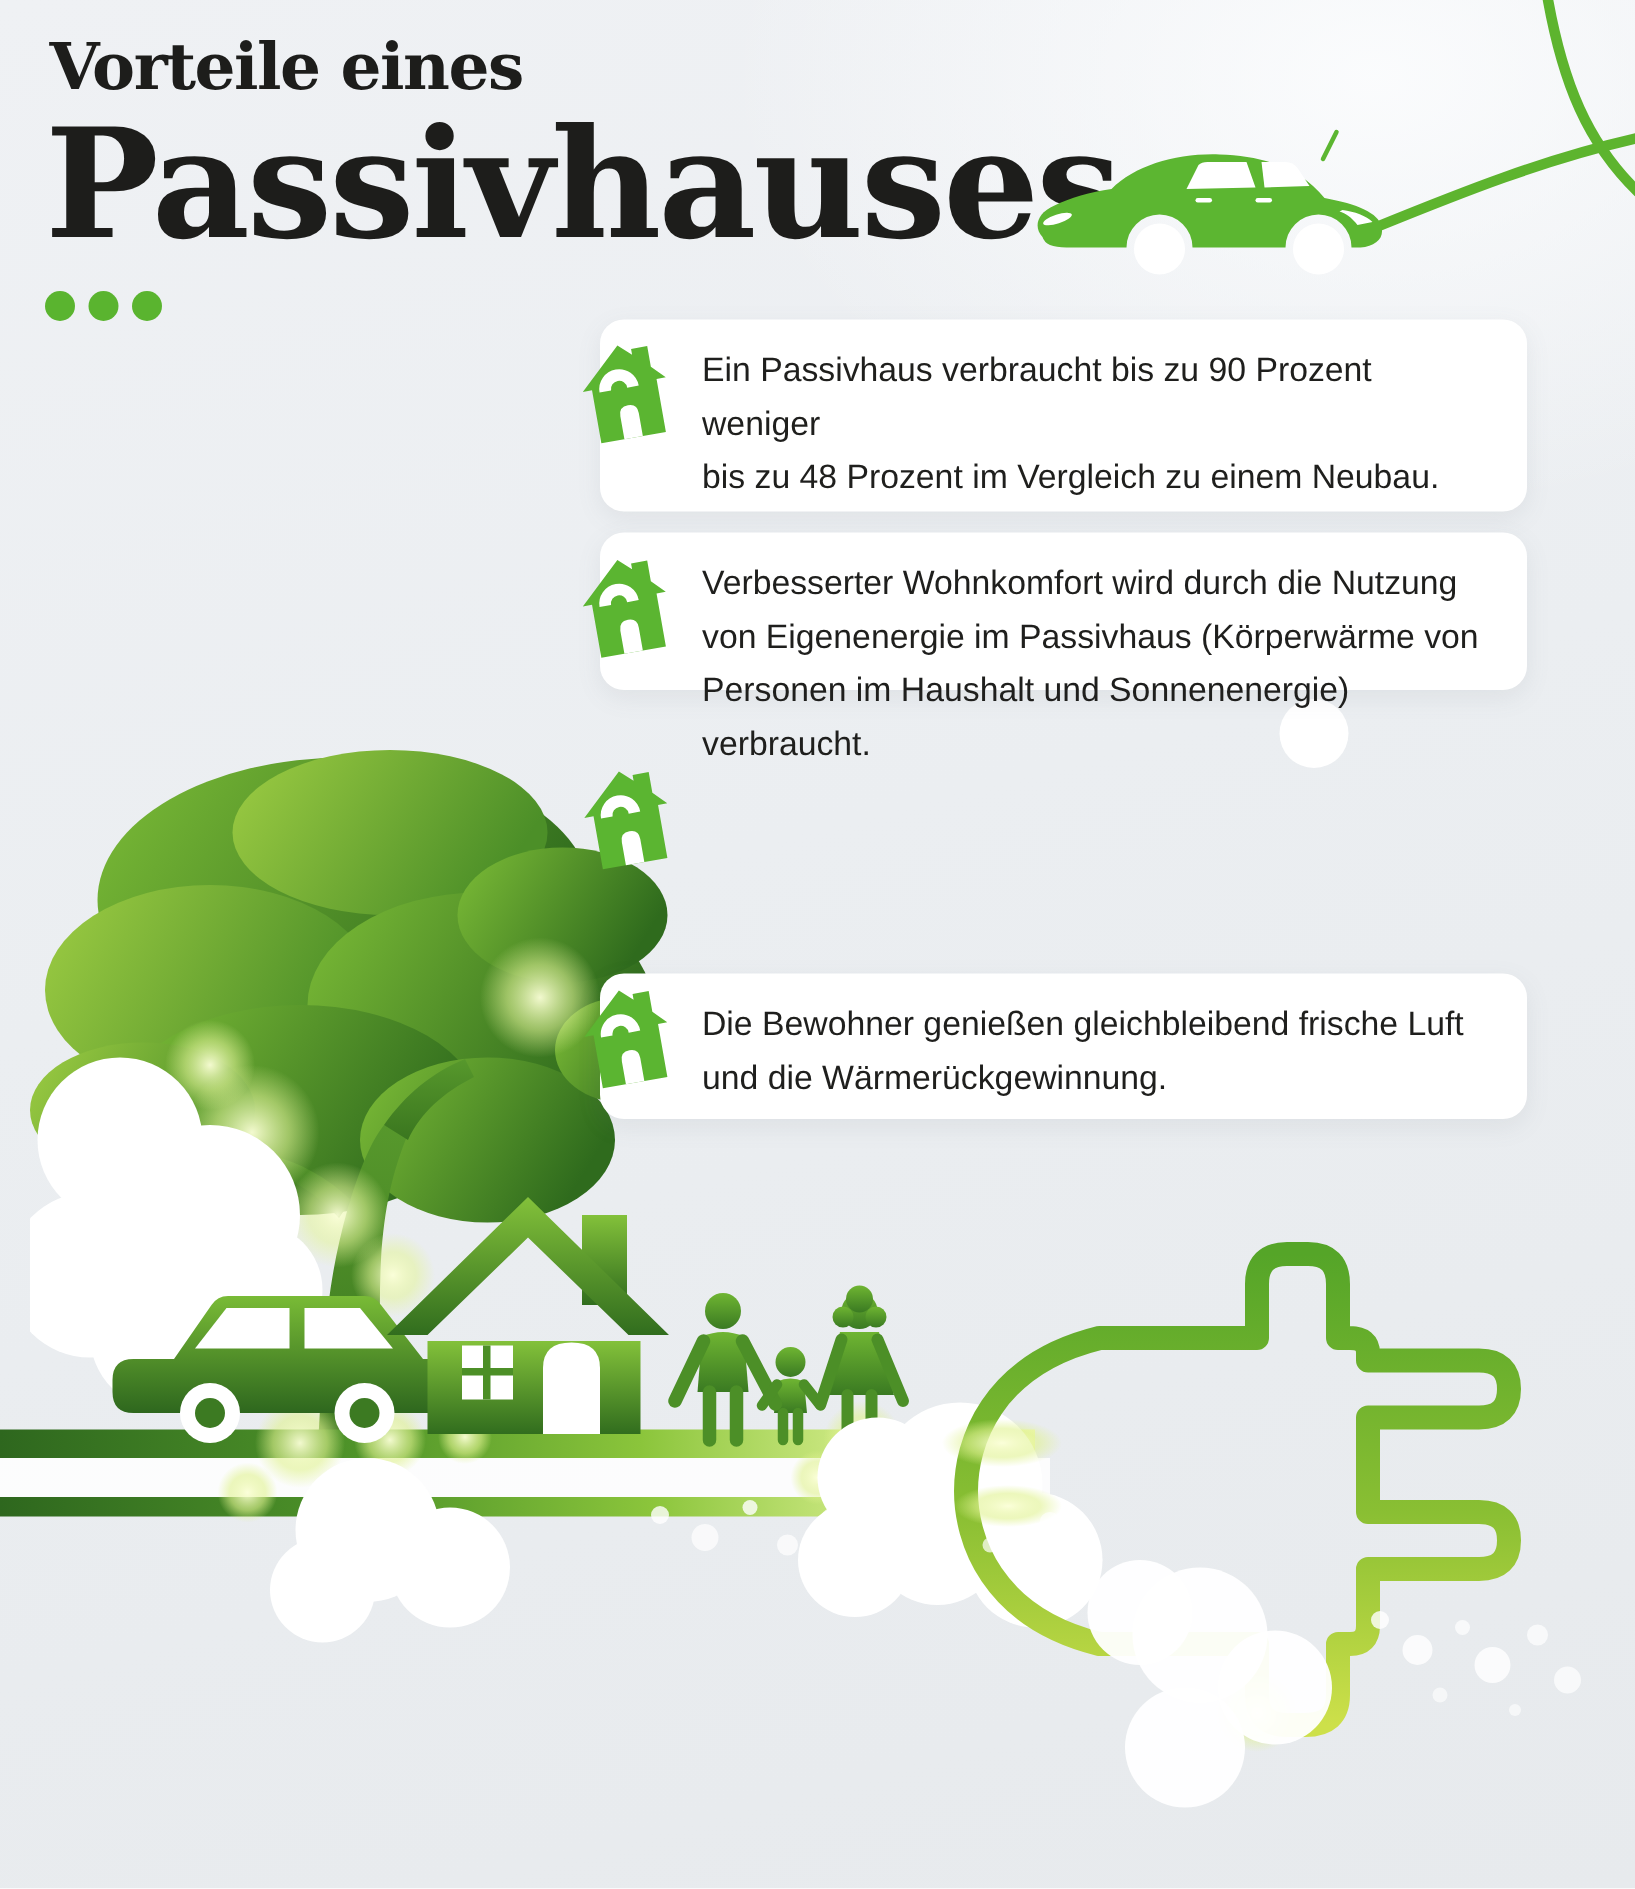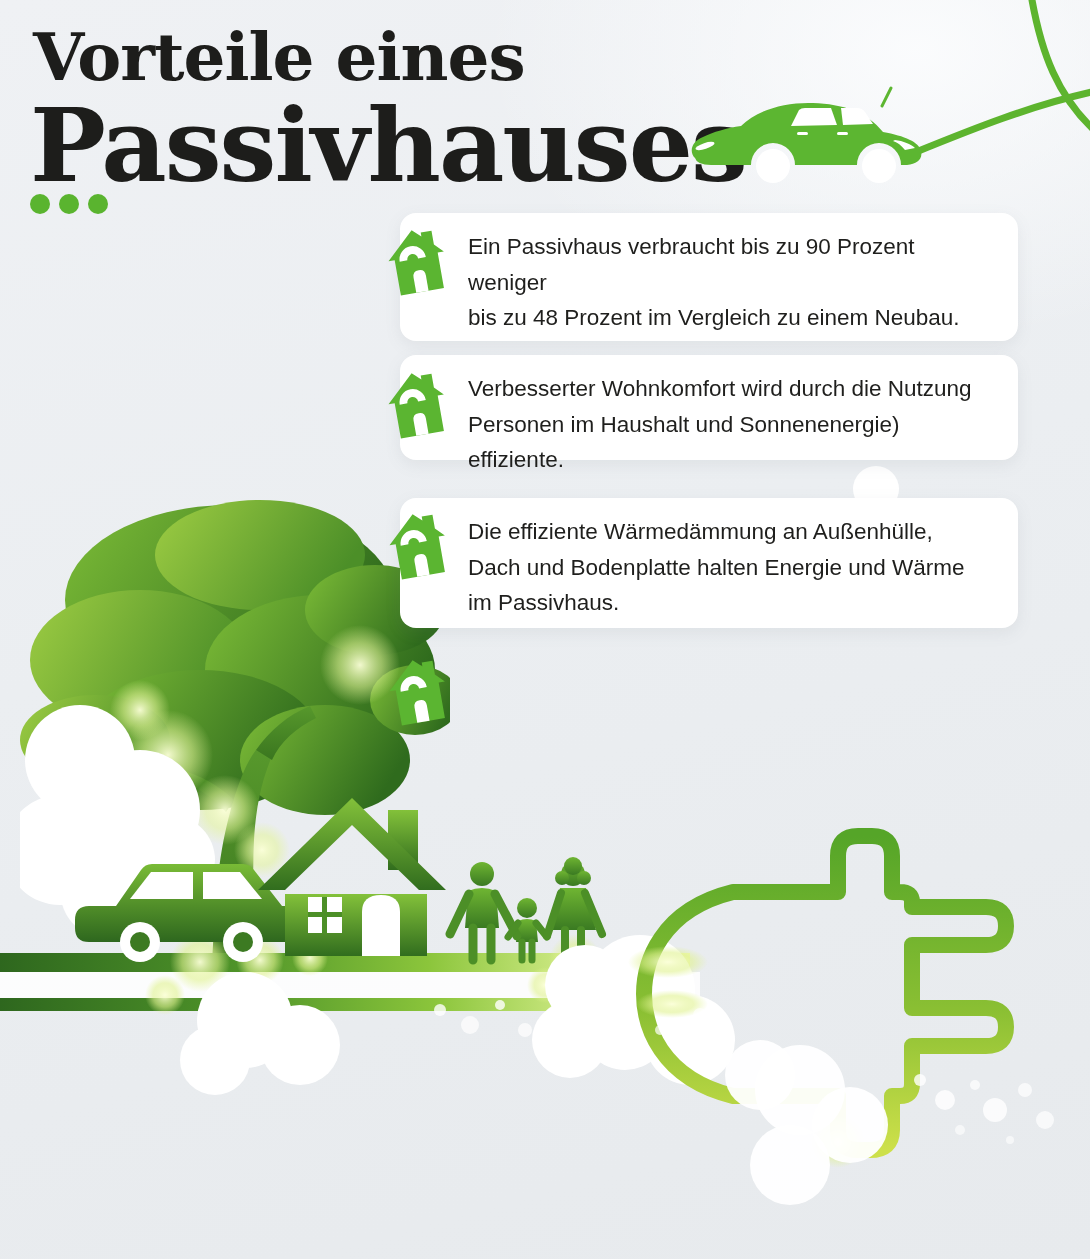--- a/index.html
+++ b/index.html
@@ -8,21 +8,21 @@
     background:
       radial-gradient(620px 420px at 84% 4%, rgba(252,253,254,.9), rgba(252,253,254,0) 70%),
       linear-gradient(165deg,#eff1f4 0%,#ebeef1 45%,#e7eaed 100%);
     font-family:"Liberation Sans", sans-serif;
   }
   
   .title{
     position:absolute;left:33px;top:24px;color:#1d1d1b;
     font-family:"DejaVu Serif", serif;font-weight:700;line-height:1;
   }
-  .title .l1{font-size:66px;letter-spacing:-1px;}
+  .title .l1{font-size:43px;letter-spacing:-1px;}
   .title .l2{font-size:101px;letter-spacing:-2px;margin-top:5px;margin-left:-3px;}
   .dots{position:absolute;left:30px;top:194px;display:flex;gap:9px;}
   .dots span{width:20px;height:20px;border-radius:50%;background:#5ab42f;display:block;}
   
   .card{
     position:absolute;left:400px;width:618px;background:#ffffff;border-radius:16px;
     box-shadow:0 5px 16px rgba(110,120,132,.10);z-index:3;
   }
   .card-text{
     padding:16px 24px 0 68px;font-size:22.5px;line-height:35.5px;color:#1f1f1d;
@@ -269,28 +269,28 @@
 
   <div class="card" style="top:213px;height:128px">
     <div class="card-text">
       <div>Ein Passivhaus verbraucht bis zu 90 Prozent weniger</div>
       <div>bis zu 48 Prozent im Vergleich zu einem Neubau.</div>
     </div>
   </div>
   <div class="card" style="top:355px;height:105px">
     <div class="card-text">
       <div>Verbesserter Wohnkomfort wird durch die Nutzung</div>
-      <div>Personen im Haushalt und Sonnenenergie) effiziente.</div>
+      <div>von Eigenenergie im Passivhaus (Körperwärme von</div>
+      <div>Personen im Haushalt und Sonnenenergie) verbraucht.</div>
     </div>
   </div>
-  <div class="card" style="top:498px;height:130px">
+  <div class="card" style="top:649px;height:97px">
     <div class="card-text">
-      <div>Die effiziente Wärmedämmung an Außenhülle,</div>
-      <div>Dach und Bodenplatte halten Energie und Wärme</div>
-      <div>im Passivhaus.</div>
+      <div>Die Bewohner genießen gleichbleibend frische Luft</div>
+      <div>und die Wärmerückgewinnung.</div>
     </div>
   </div>
 
   <svg class="house-icon" style="left:378px;top:222px" width="78" height="78" viewBox="0 0 100 100">
     <path fill="#5bb531" d="M50,10 L14,44 L22,44 L22,90 L78,90 L78,44 L86,44 L75,33 L75,15 L61,15 L61,20 Z"></path>
     <path fill="#ffffff" d="M42,90 L42,70 Q42,62 50,62 Q58,62 58,70 L58,90 Z"></path>
     <path d="M33,47 A12,12 0 0 1 57,47" fill="none" stroke="#ffffff" stroke-width="10"></path>
   </svg>
   <svg class="house-icon" style="left:378px;top:365px" width="78" height="78" viewBox="0 0 100 100">
     <path fill="#5bb531" d="M50,10 L14,44 L22,44 L22,90 L78,90 L78,44 L86,44 L75,33 L75,15 L61,15 L61,20 Z"></path>

